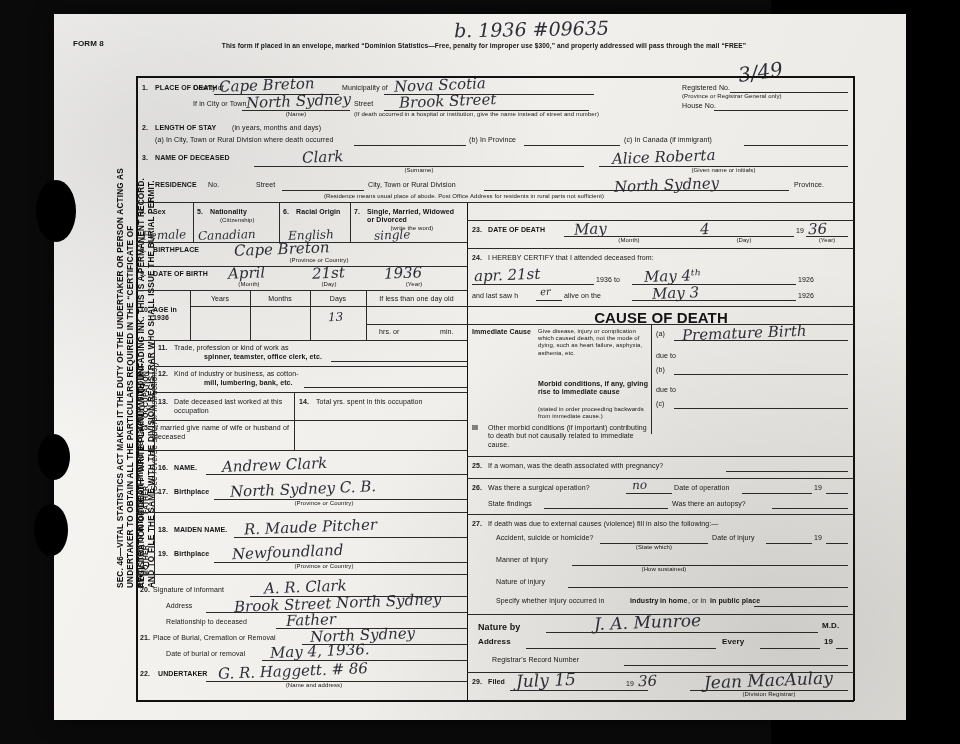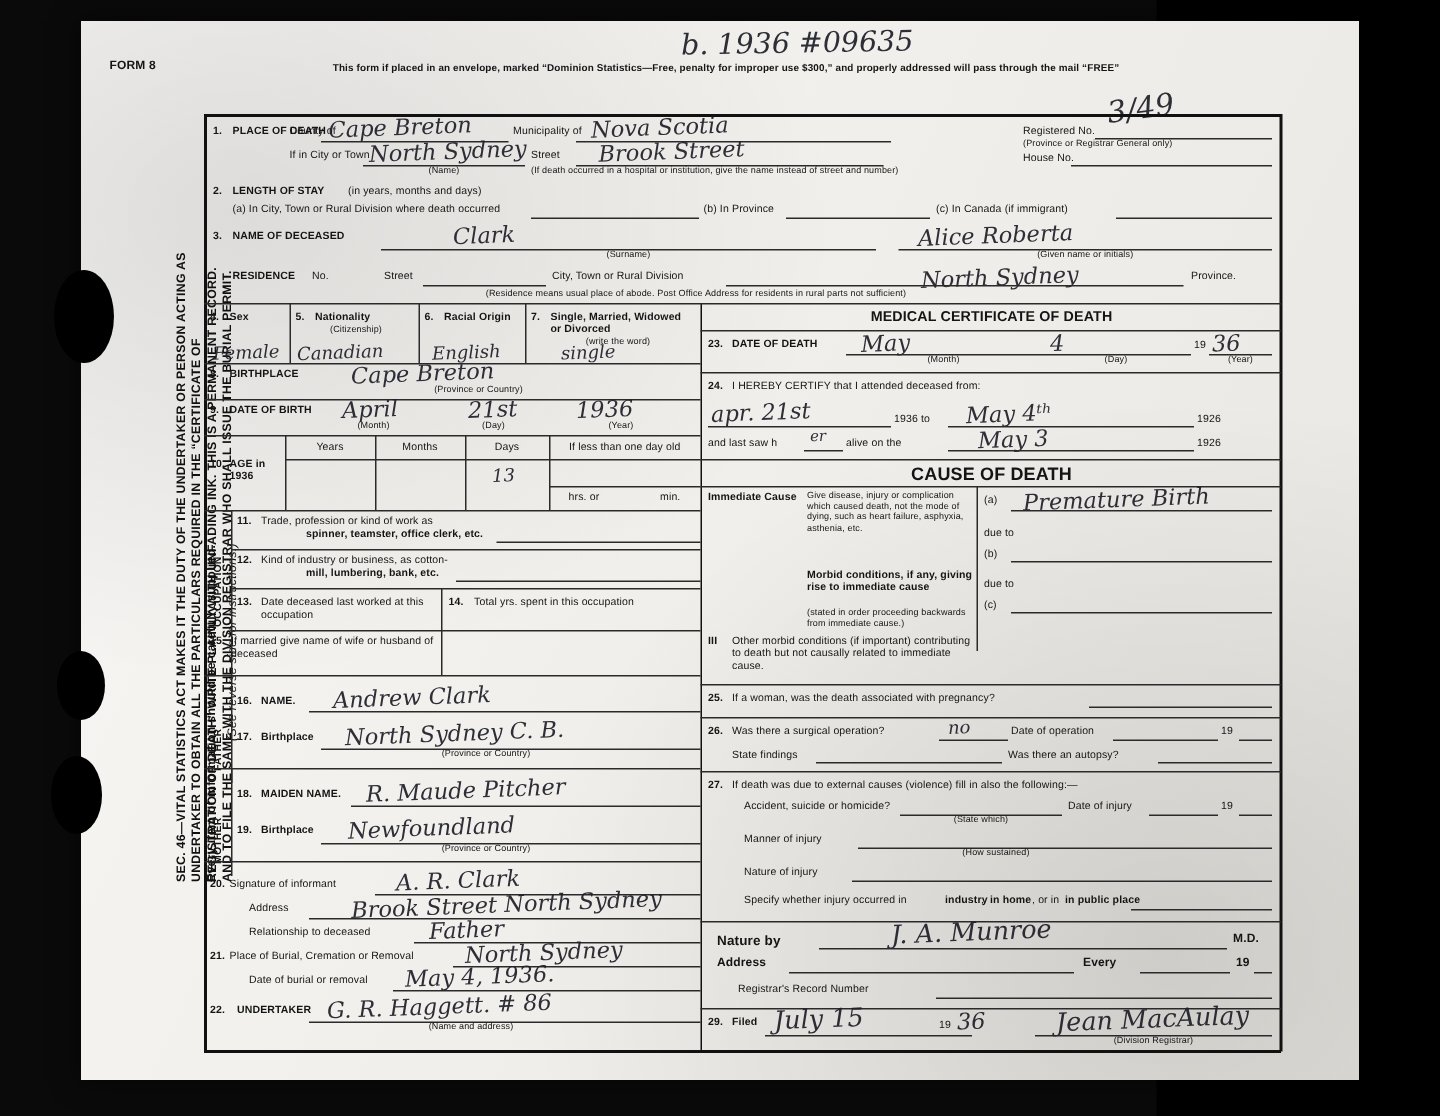--- a/index.html
+++ b/index.html
@@ -244,21 +244,20 @@
     <div class="t" style="left:112px;top:636px;">Date of burial or removal</div>
     <div class="hand" style="left:216px;top:628px;">May 4, 1936.</div>
     <div class="ln h" style="left:208px;top:646px;width:205px;"></div>
 
     <div class="t b" style="left:86px;top:656px;">22.</div>
     <div class="t b" style="left:104px;top:656px;">UNDERTAKER</div>
     <div class="hand" style="left:164px;top:648px;">G. R. Haggett. # 86</div>
     <div class="ln h" style="left:152px;top:667px;width:261px;"></div>
     <div class="t c" style="left:190px;top:668px;width:140px;font-size:6px;">(Name and address)</div>
 
-    <div class="t b c" style="left:415px;top:193px;width:384px;font-size:9.5px;">MEDICAL CERTIFICATE OF DEATH</div>
     <div class="ln h" style="left:413px;top:206px;width:387px;"></div>
 
     <div class="t b" style="left:418px;top:212px;">23.</div>
     <div class="t b" style="left:434px;top:212px;">DATE OF DEATH</div>
     <div class="hand" style="left:520px;top:206px;">May</div>
     <div class="hand" style="left:646px;top:206px;">4</div>
     <div class="t" style="left:742px;top:213px;">19</div>
     <div class="hand" style="left:754px;top:206px;">36</div>
     <div class="ln h" style="left:510px;top:222px;width:130px;"></div>
     <div class="ln h" style="left:640px;top:222px;width:100px;"></div>
@@ -279,21 +278,21 @@
 
     <div class="t" style="left:418px;top:278px;">and last saw h</div>
     <div class="hand xs" style="left:486px;top:272px;">er</div>
     <div class="t" style="left:510px;top:278px;">alive on the</div>
     <div class="hand" style="left:598px;top:270px;">May 3</div>
     <div class="t" style="left:744px;top:278px;">1926</div>
     <div class="ln h" style="left:482px;top:286px;width:26px;"></div>
     <div class="ln h" style="left:578px;top:286px;width:164px;"></div>
     <div class="ln h" style="left:413px;top:292px;width:387px;"></div>
 
-    <div class="t b c" style="left:415px;top:296px;width:384px;font-size:12px;">CAUSE OF DEATH</div>
+    <div class="t b c" style="left:415px;top:296px;width:384px;font-size:15px;">CAUSE OF DEATH</div>
     <div class="ln h" style="left:413px;top:310px;width:387px;"></div>
 
     <div class="t b" style="left:418px;top:314px;">Immediate Cause</div>
     <div class="t sm6" style="left:484px;top:314px;width:112px;line-height:1.2;">Give disease, injury or complication which caused death, not the mode of dying, such as heart failure, asphyxia, asthenia, etc.</div>
     <div class="t" style="left:602px;top:316px;">(a)</div>
     <div class="hand" style="left:628px;top:310px;">Premature Birth</div>
     <div class="ln h" style="left:620px;top:326px;width:174px;"></div>
     <div class="t" style="left:602px;top:338px;">due to</div>
     <div class="t" style="left:602px;top:352px;">(b)</div>
     <div class="ln h" style="left:620px;top:360px;width:174px;"></div>

